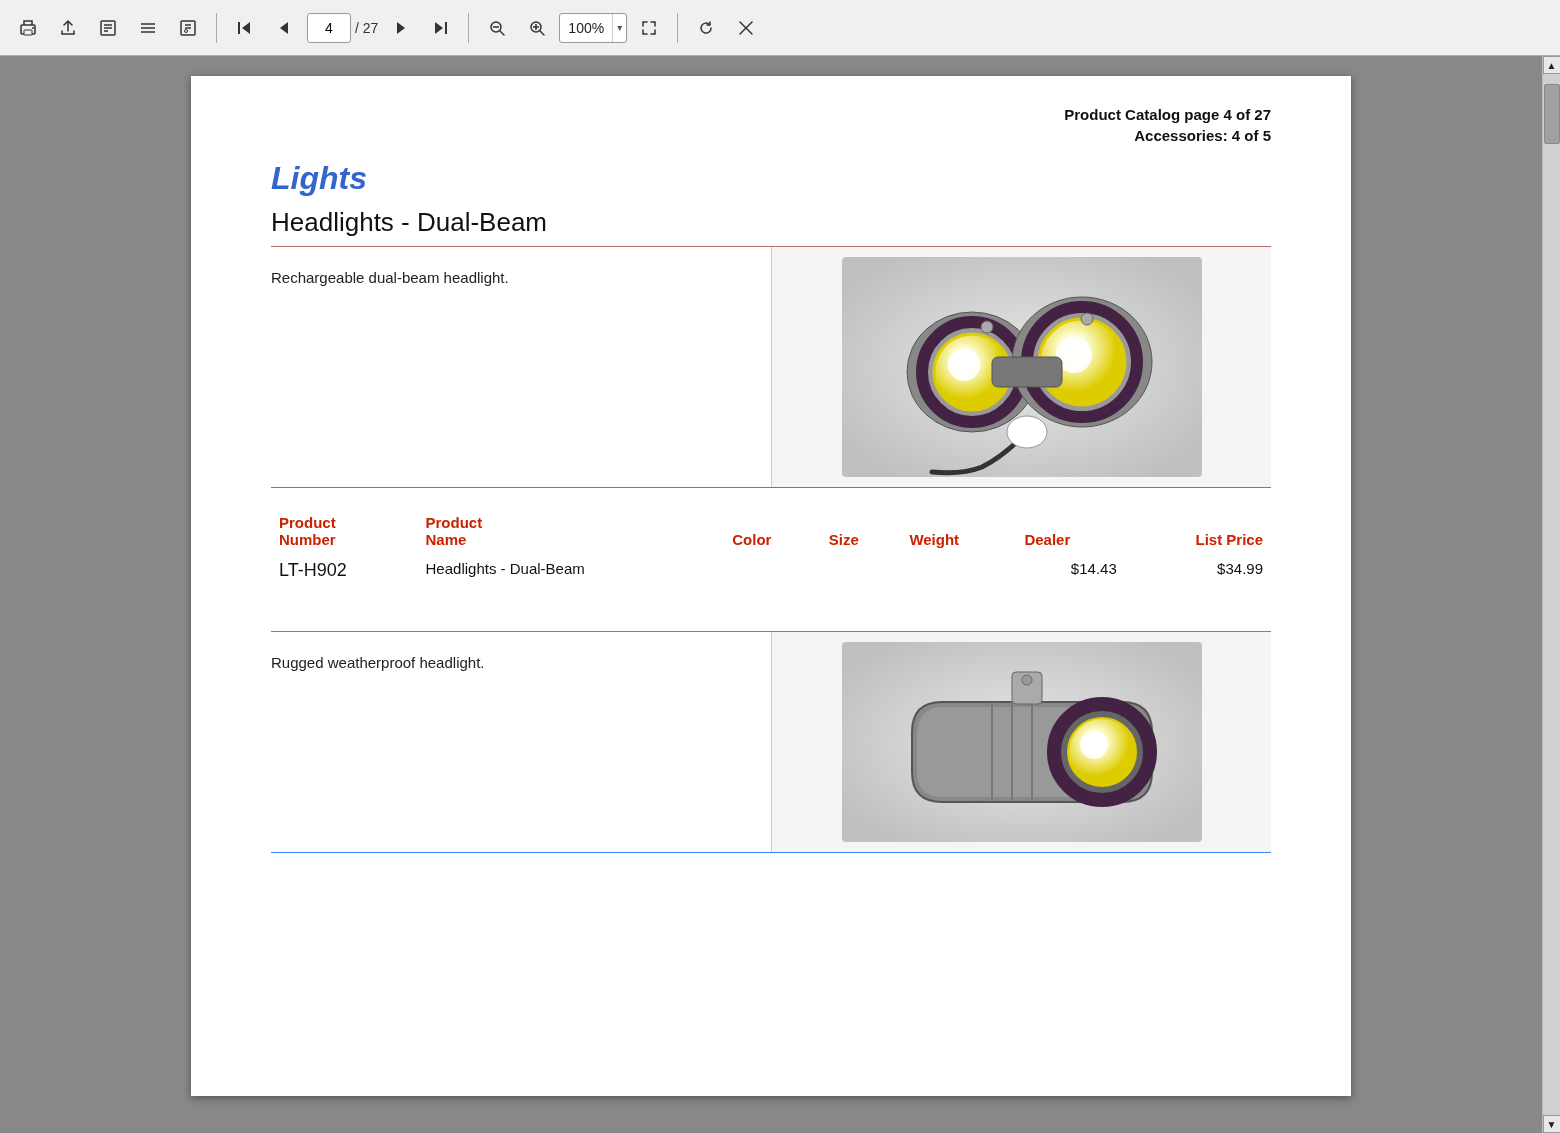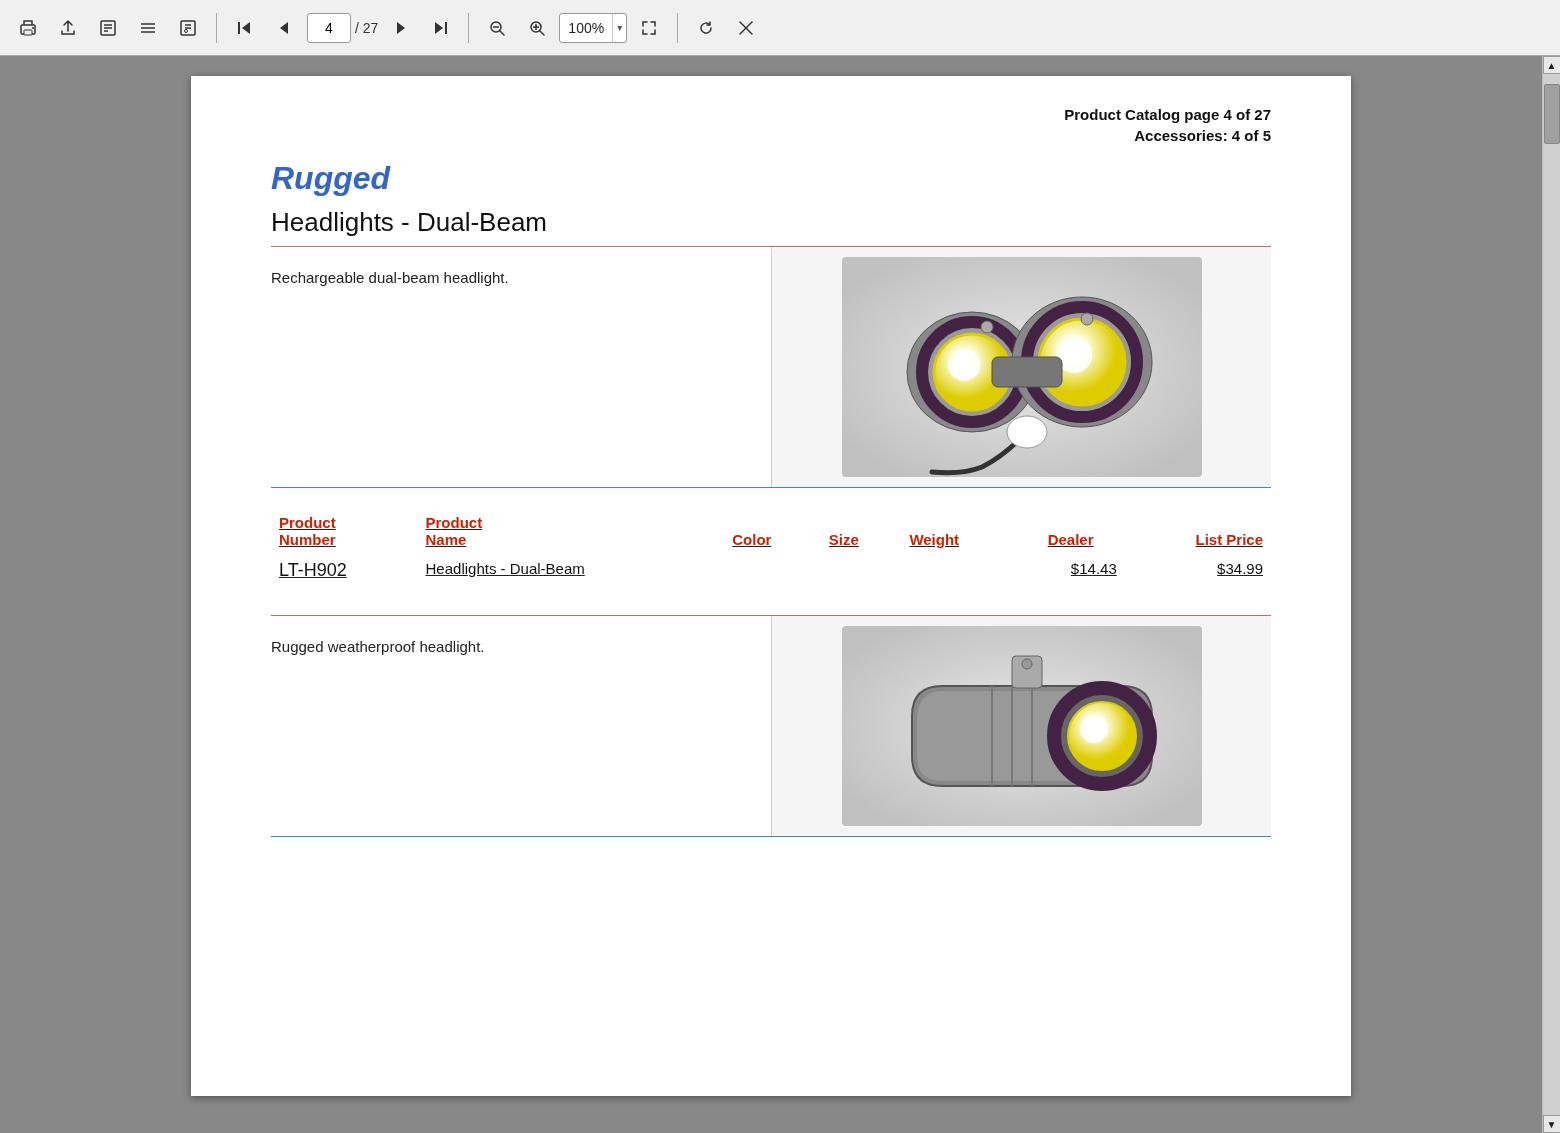--- a/index.html
+++ b/index.html
@@ -196,22 +196,21 @@
 
     .weatherproof-img {
       width: 360px;
       height: 200px;
     }
 
     
     .product-table {
       width: 100%;
       border-collapse: collapse;
-      margin-bottom: 28px;
-      text-decoration: underline;
+      margin-bottom: 44px;
     }
 
     .product-table th {
       color: #cc2200;
       font-weight: bold;
       font-size: 15px;
       text-align: left;
       padding: 6px 8px;
       vertical-align: bottom;
     }
@@ -395,21 +394,21 @@
 
 <div class="content-area">
   <div class="pdf-viewer">
     <div class="pdf-page">
 
       <div class="page-header">
         <div class="page-header-title">Product Catalog page 4 of 27</div>
         <div class="page-header-sub">Accessories: 4 of 5</div>
       </div>
 
-      <div class="section-title">Rugged</div>
+      <div class="section-title">Lights</div>
 
       <div>
         <div class="product-section-title">Headlights - Dual-Beam</div>
         <hr class="divider">
 
         <div class="product-block">
           <div class="product-desc">Rechargeable dual-beam headlight.</div>
           <div class="product-image-cell">
 
             <svg class="dual-beam-img" viewBox="0 0 360 220" xmlns="http://www.w3.org/2000/svg">
@@ -467,21 +466,21 @@
         </div>
 
         <table class="product-table">
           <thead>
             <tr>
               <th>Product<br>Number</th>
               <th>Product<br>Name</th>
               <th>Color</th>
               <th>Size</th>
               <th>Weight</th>
-              <th style="text-align:center;">Dealer</th>
+              <th style="text-align:left;">Dealer</th>
               <th style="text-align:right;">List Price</th>
             </tr>
           </thead>
           <tbody>
             <tr>
               <td>LT-H902</td>
               <td>Headlights - Dual-Beam</td>
               <td></td>
               <td></td>
               <td></td>

